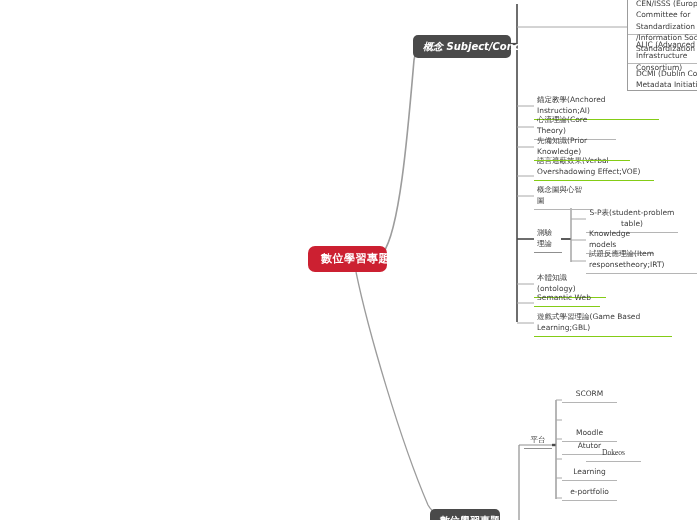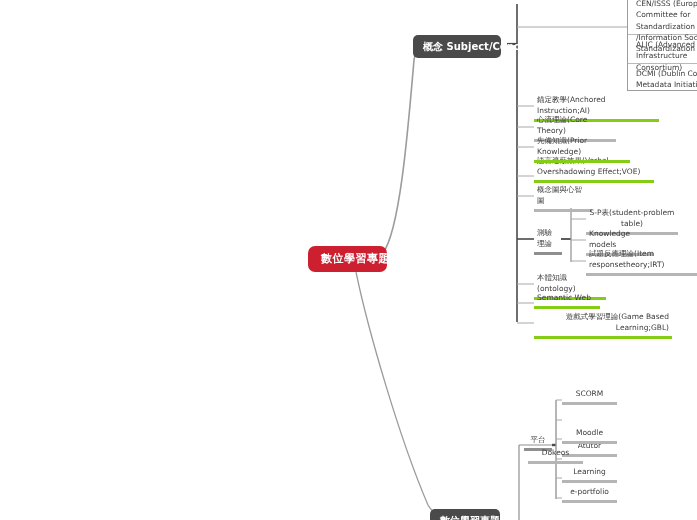--- a/index.html
+++ b/index.html
@@ -67,21 +67,21 @@
     color: #3b3b3b;
     font-size: 7.5px;
     line-height: 1.45;
     padding: 0 3px 2px 3px;
   }
   .leaf.center { text-align: center; }
 
   
   .leaf-wrap {
     position: absolute;
-    border-bottom: 3px solid #84cc16;
+    border-bottom: 1px solid #84cc16;
     box-sizing: border-box;
   }
   .leaf-wrap.thin { border-bottom-color: #b5b5b5; }
 
   
   .boxed-group {
     position: absolute;
     border: 1px solid #9c9c9c;
     box-sizing: border-box;
     background: transparent;
@@ -137,21 +137,21 @@
     <path d="M 556 400 L 562 400" stroke="#a8a8a8" stroke-width="1" fill="none"></path>
     <path d="M 556 420 L 562 420" stroke="#a8a8a8" stroke-width="1" fill="none"></path>
     <path d="M 556 439 L 562 439" stroke="#a8a8a8" stroke-width="1" fill="none"></path>
     <path d="M 556 459 L 562 459" stroke="#a8a8a8" stroke-width="1" fill="none"></path>
     <path d="M 556 478 L 562 478" stroke="#a8a8a8" stroke-width="1" fill="none"></path>
     <path d="M 556 498 L 562 498" stroke="#a8a8a8" stroke-width="1" fill="none"></path>
   </svg>
 
   <div class="node root-node" style="left:308px; top:246px; width:79px;">數位學習專題</div>
 
-  <div class="node l1-node" style="left:413px; top:35px; width:88px;">概念 Subject/Concept</div>
+  <div class="node l1-node" style="left:413px; top:35px; width:98px;font-style:italic;">概念 Subject/Concept</div>
 
   <div class="node l1-node" style="left:430px; top:509px; width:70px;">數位學習專題</div>
 
   <div class="boxed-group" style="left:627px; top:-7px; width:110px;">
     <div class="row" style="height:41px;">CEN/ISSS (European Committee for Standardization /Information Society Standardization System)</div>
     <div class="row" style="height:29px;">ALIC (Advanced Learning Infrastructure Consortium)</div>
     <div class="row" style="height:26px;">DCMI (Dublin Core Metadata Initiative)</div>
   </div>
 
   <div class="leaf-wrap" style="left:534px; top:95px; width:125px;">
@@ -191,41 +191,41 @@
   </div>
 
   <div class="leaf-wrap" style="left:534px; top:273px; width:72px;">
     <div class="leaf">本體知識(ontology)</div>
   </div>
 
   <div class="leaf-wrap" style="left:534px; top:293px; width:66px;">
     <div class="leaf">Semantic Web</div>
   </div>
 
-  <div class="leaf-wrap" style="left:534px; top:312px; width:138px;text-align:right;">
+  <div class="leaf-wrap" style="left:534px; top:312px; width:138px;">
     <div class="leaf">遊戲式學習理論(Game Based Learning;GBL)</div>
   </div>
 
   <div class="leaf-wrap" style="left:524px; top:435px; width:28px; border-bottom-color:#8f8f8f;text-align:center;">
     <div class="leaf">平台</div>
   </div>
 
   <div class="leaf-wrap thin center" style="left:562px; top:389px; width:55px;">
     <div class="leaf center">SCORM</div>
   </div>
 
   <div class="leaf-wrap thin center" style="left:562px; top:409px; width:55px;margin-top:32px;">
     <div class="leaf center">Atutor</div>
   </div>
 
   <div class="leaf-wrap thin center" style="left:562px; top:428px; width:55px;">
     <div class="leaf center">Moodle</div>
   </div>
 
-  <div class="leaf-wrap thin center" style="left:528px; top:448px; width:55px;">
+  <div class="leaf-wrap thin center" style="left:586px; top:448px; width:55px;font-family:Liberation Serif, serif;">
     <div class="leaf center">Dokeos</div>
   </div>
 
   <div class="leaf-wrap thin center" style="left:562px; top:467px; width:55px;">
     <div class="leaf center">Learning</div>
   </div>
 
   <div class="leaf-wrap thin center" style="left:562px; top:487px; width:55px;">
     <div class="leaf center">e-portfolio</div>
   </div>

